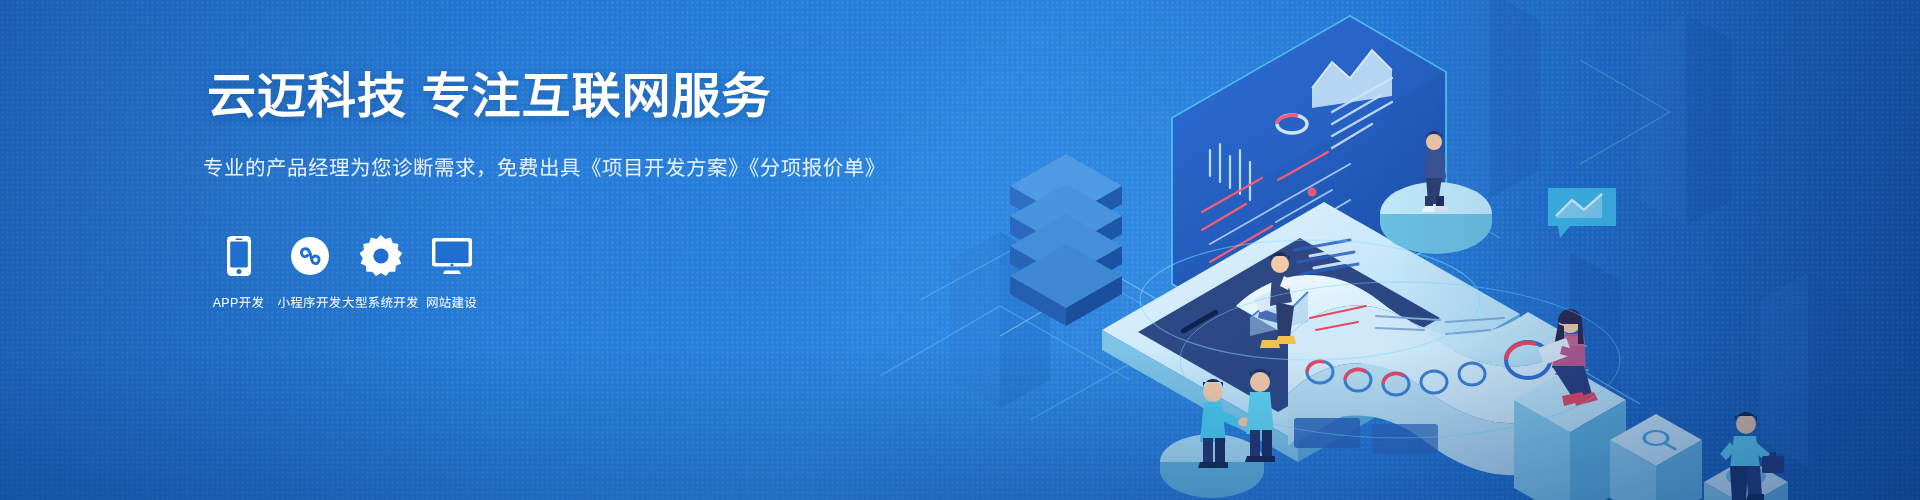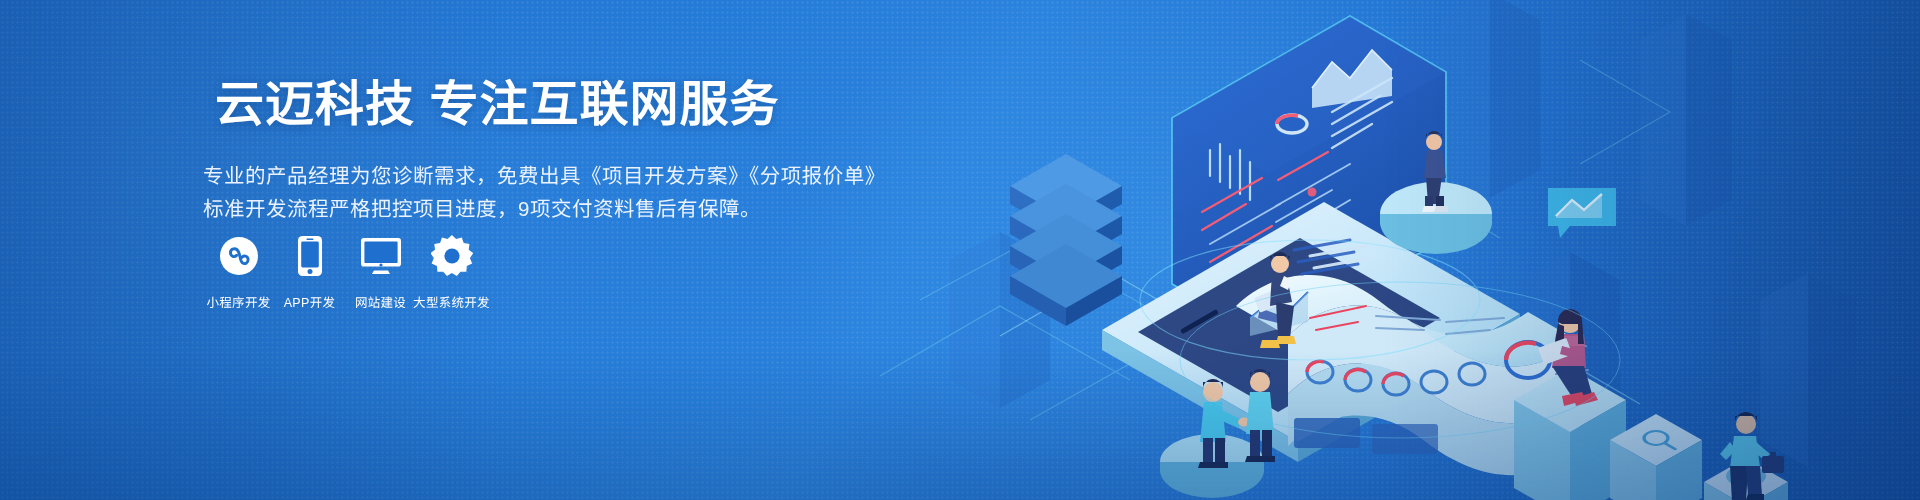--- a/index.html
+++ b/index.html
@@ -29,21 +29,21 @@
   }
   .botshade{
     position:absolute;left:0;right:0;bottom:0;height:150px;pointer-events:none;
     background:linear-gradient(180deg,rgba(12,58,125,0) 0%,rgba(12,58,125,.30) 100%);
   }
 
   
   .copy{position:absolute;left:203px;top:66px;width:720px;}
   .headline{
     font-size:49px;line-height:1.08;font-weight:bold;color:#ffffff;
-    letter-spacing:1px;white-space:nowrap;margin:12px;
+    letter-spacing:1px;white-space:nowrap;margin:4px;
     text-shadow:0 2px 10px rgba(8,45,100,.35);
   }
   .sub{margin-top:28px;}
   .sub-line{
     font-size:20.5px;line-height:33px;color:#eaf3ff;
     letter-spacing:.5px;white-space:nowrap;font-weight:normal;
   }
 
   
   .icons{position:absolute;left:203px;top:233px;display:flex;align-items:flex-start;}
@@ -394,66 +394,65 @@
     </svg>
   </div>
 
   <div class="vign"></div>
   <div class="botshade"></div>
 
   <div class="copy">
     <h1 class="headline">云迈科技 专注互联网服务</h1>
     <div class="sub">
       <div class="sub-line">专业的产品经理为您诊断需求，免费出具《项目开发方案》《分项报价单》</div>
-      <div class="sub-line">标准开发流程严格把控项目进度，9项交付资料售后有保障。</div>
     </div>
   </div>
 
   <div class="icons">
-
-    <div class="ico-item">
-      <div class="ico-wrap">
-        <svg class="ico-svg" width="40" height="40" viewBox="0 0 40 40" xmlns="http://www.w3.org/2000/svg">
-          <circle cx="20" cy="20" r="19" fill="#ffffff"></circle>
-          <path d="M11.5 16.5 C11.5 12.4 17 11.4 19.2 15.2 C21.4 19 20.8 24.6 23.2 26.6 C26.2 29 29.6 26.6 29 22.8 C28.5 19.6 24.6 19.2 22.6 21.6" fill="none" stroke="#1f6fce" stroke-width="2.9" stroke-linecap="round"></path>
-          <path d="M11.5 16.5 C11.5 20.8 15.4 21.6 17.6 19.4" fill="none" stroke="#1f6fce" stroke-width="2.9" stroke-linecap="round"></path>
-        </svg>
-      </div>
-      <div class="ico-label">小程序开发</div>
-    </div>
 
     <div class="ico-item">
       <div class="ico-wrap">
         <svg class="ico-svg" width="26" height="42" viewBox="0 0 26 42" xmlns="http://www.w3.org/2000/svg">
           <rect x="1" y="1" width="24" height="40" rx="4.5" fill="#ffffff"></rect>
           <rect x="4.2" y="6.5" width="17.6" height="26" rx="1.4" fill="#1f6fce"></rect>
           <rect x="9.5" y="3.4" width="7" height="1.7" rx="0.85" fill="#1f6fce"></rect>
           <circle cx="13" cy="36.6" r="2.5" fill="#1f6fce"></circle>
         </svg>
       </div>
       <div class="ico-label">APP开发</div>
     </div>
 
+    <div class="ico-item">
+      <div class="ico-wrap">
+        <svg class="ico-svg" width="40" height="40" viewBox="0 0 40 40" xmlns="http://www.w3.org/2000/svg">
+          <circle cx="20" cy="20" r="19" fill="#ffffff"></circle>
+          <path d="M11.5 16.5 C11.5 12.4 17 11.4 19.2 15.2 C21.4 19 20.8 24.6 23.2 26.6 C26.2 29 29.6 26.6 29 22.8 C28.5 19.6 24.6 19.2 22.6 21.6" fill="none" stroke="#1f6fce" stroke-width="2.9" stroke-linecap="round"></path>
+          <path d="M11.5 16.5 C11.5 20.8 15.4 21.6 17.6 19.4" fill="none" stroke="#1f6fce" stroke-width="2.9" stroke-linecap="round"></path>
+        </svg>
+      </div>
+      <div class="ico-label">小程序开发</div>
+    </div>
+
+
+    <div class="ico-item">
+      <div class="ico-wrap">
+        <svg class="ico-svg" width="42" height="42" viewBox="0 0 42 42" xmlns="http://www.w3.org/2000/svg">
+          <path d="M21 0.5 L25.4 4.6 L31.2 3.1 L33.2 8.8 L39.1 9.8 L38.4 15.8 L43 19.3 L39.6 24.3 L41.9 29.9 L36.4 32.4 L35.9 38.4 L29.9 38.3 L26.1 42.9 L21 39.6 L15.9 42.9 L12.1 38.3 L6.1 38.4 L5.6 32.4 L0.1 29.9 L2.4 24.3 L-1 19.3 L3.6 15.8 L2.9 9.8 L8.8 8.8 L10.8 3.1 L16.6 4.6 Z" fill="#ffffff" transform="translate(0.5,-0.5) scale(0.97)"></path>
+          <circle cx="21" cy="21" r="7.6" fill="#1f6fce"></circle>
+        </svg>
+      </div>
+      <div class="ico-label">大型系统开发</div>
+    </div>
 
     <div class="ico-item">
       <div class="ico-wrap">
         <svg class="ico-svg" width="42" height="38" viewBox="0 0 42 38" xmlns="http://www.w3.org/2000/svg">
           <rect x="1" y="1" width="40" height="28.5" rx="2.8" fill="#ffffff"></rect>
           <rect x="4.4" y="4.4" width="33.2" height="21.7" rx="1.2" fill="#1f6fce"></rect>
           <circle cx="21" cy="28" r="1.6" fill="#1f6fce"></circle>
           <path d="M14 33.5 L28 33.5 L30 37 L12 37 Z" fill="#ffffff"></path>
         </svg>
       </div>
       <div class="ico-label">网站建设</div>
     </div>
 
-    <div class="ico-item">
-      <div class="ico-wrap">
-        <svg class="ico-svg" width="42" height="42" viewBox="0 0 42 42" xmlns="http://www.w3.org/2000/svg">
-          <path d="M21 0.5 L25.4 4.6 L31.2 3.1 L33.2 8.8 L39.1 9.8 L38.4 15.8 L43 19.3 L39.6 24.3 L41.9 29.9 L36.4 32.4 L35.9 38.4 L29.9 38.3 L26.1 42.9 L21 39.6 L15.9 42.9 L12.1 38.3 L6.1 38.4 L5.6 32.4 L0.1 29.9 L2.4 24.3 L-1 19.3 L3.6 15.8 L2.9 9.8 L8.8 8.8 L10.8 3.1 L16.6 4.6 Z" fill="#ffffff" transform="translate(0.5,-0.5) scale(0.97)"></path>
-          <circle cx="21" cy="21" r="7.6" fill="#1f6fce"></circle>
-        </svg>
-      </div>
-      <div class="ico-label">大型系统开发</div>
-    </div>
-
   </div>
 </div>
 
 </body></html>

